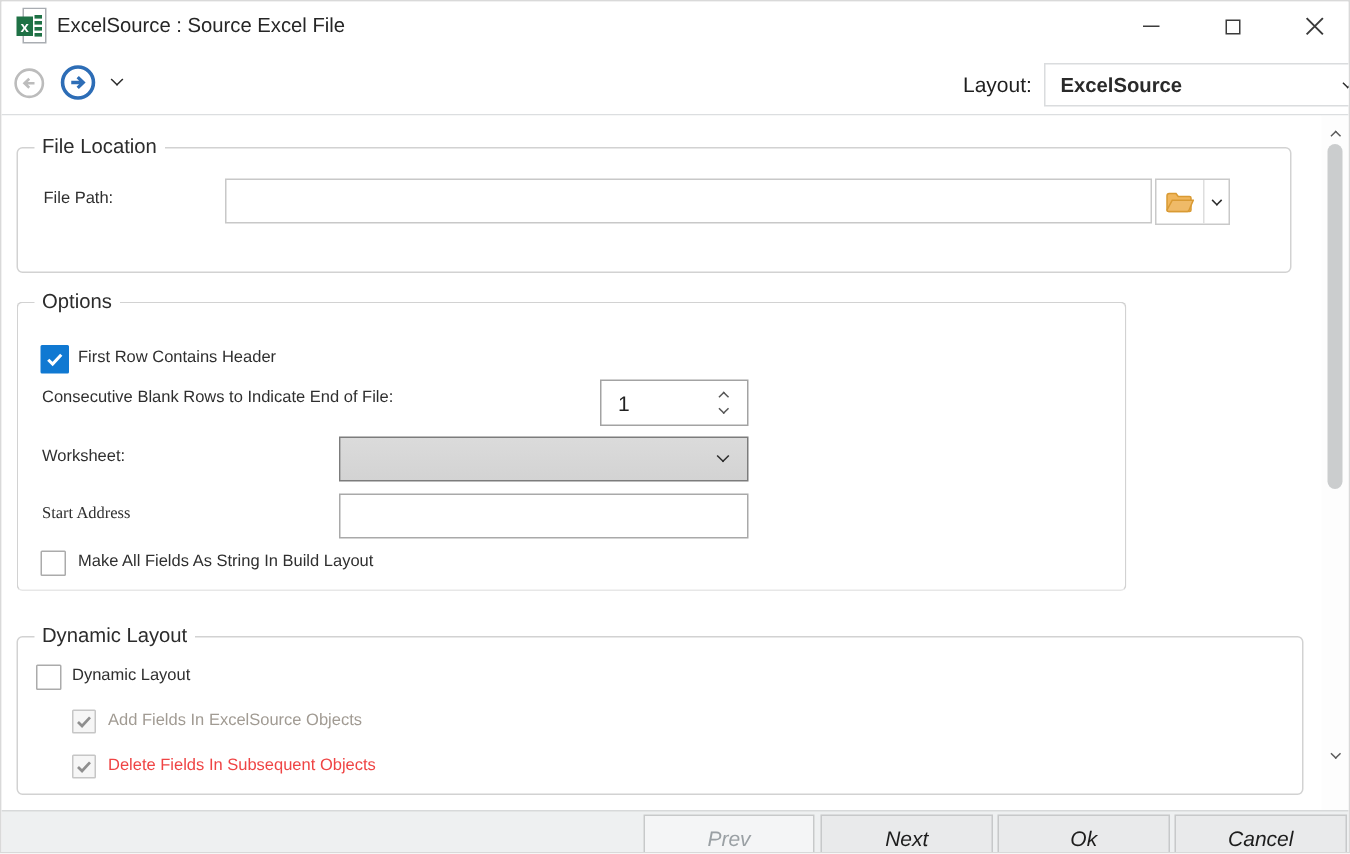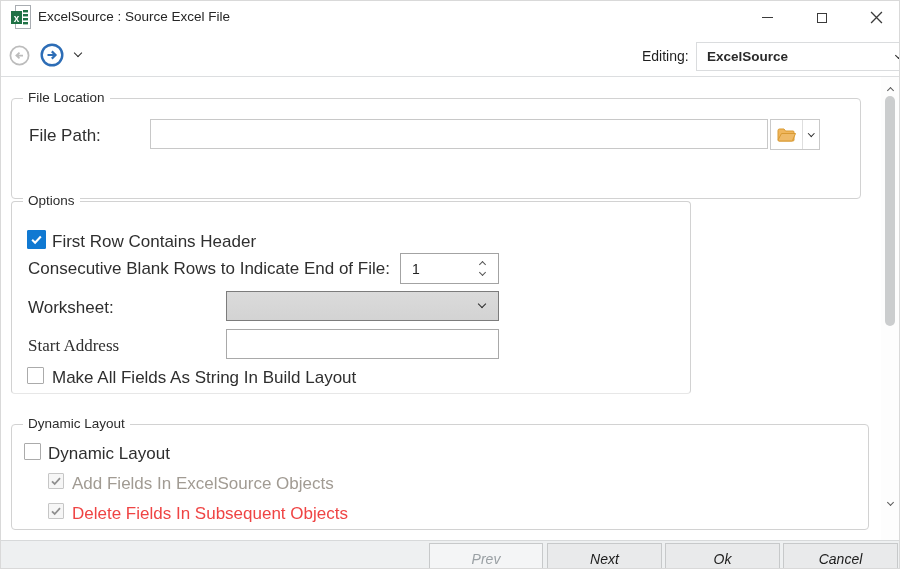--- a/index.html
+++ b/index.html
@@ -39,25 +39,25 @@
                    border:1px solid #dadcde; display:flex; align-items:center; padding:0 10px; cursor:pointer;font-weight:bold; }
   .editing-combo .val { flex:1; font-size:13.5px; color:#2a2a2a; }
   .editing-combo .chv { width:5px; height:5px; border-width:0 1.6px 1.6px 0; margin-top:-3px; }
 
   
   .content { position:absolute; left:0; top:76px; width:880px; height:463px; background:#fff; }
 
   .groupbox { position:absolute; border:1px solid #d2d2d2; border-radius:4px; background:#fff; }
   .group-label { position:absolute; top:-9px; left:11px; background:#fff; padding:0 5px;
                  font-size:13.5px; color:#2c2c2c; }
-  .g-file    { left:10px; top:21px;  width:850px; height:101px;text-align:center; }
-  .g-options { left:10px; top:124px; width:680px; height:193px; border-bottom-color:#e7e7e7; }
+  .g-file    { left:10px; top:21px;  width:850px; height:84px;text-align:center; }
+  .g-options { left:10px; top:124px; width:740px; height:193px; border-bottom-color:#e7e7e7; }
   .g-dynamic { left:10px; top:347px; width:858px; height:106px; }
 
-  .field-label { position:absolute; font-size:17px; color:#2f2f2f; white-space:nowrap; }
+  .field-label { position:absolute; font-size:11px; color:#2f2f2f; white-space:nowrap; }
   .textinput { position:absolute; background:#fff; border:1px solid #a9a9a9; font-size:14px;
                color:#222; padding:0 8px; display:flex; align-items:center; }
   .textinput.light { border-color:#c8c8c8; }
 
   
   .fp-label { left:17px; top:27px; }
   .fp-input { left:138px; top:20px; width:618px; height:30px; }
   .browse-btn { position:absolute; left:758px; top:20px; width:50px; height:31px; background:#fff;
                 border:1px solid #c9c9c9; display:flex; cursor:pointer; }
   .browse-btn .folder-part { width:32px; display:flex; align-items:center; justify-content:center;
@@ -164,21 +164,21 @@
     </span>
     <span class="navbtn fwd">
       <svg width="24" height="24" viewBox="0 0 24 24">
         <circle cx="12" cy="12" r="10.3" fill="none" stroke="#2d6db6" stroke-width="2.4"></circle>
         <path d="M7.5 12 H15 M11.8 8.4 L15.5 12 L11.8 15.6" fill="none" stroke="#2d6db6" stroke-width="2.2"></path>
       </svg>
     </span>
     <span class="chv sm tb-chevron"></span>
 
     <span class="overflow o1"><div class="bar"></div><span class="chv"></span></span>
-    <span class="editing-label">Editing:</span>
+    <span class="editing-label">Layout:</span>
     <div class="editing-combo">
       <span class="val">ExcelSource</span>
       <span class="chv"></span>
     </div>
     <span class="overflow o2"><div class="bar"></div><span class="chv"></span></span>
   </div>
 
   <div class="content">
 
     <div class="groupbox g-file">

